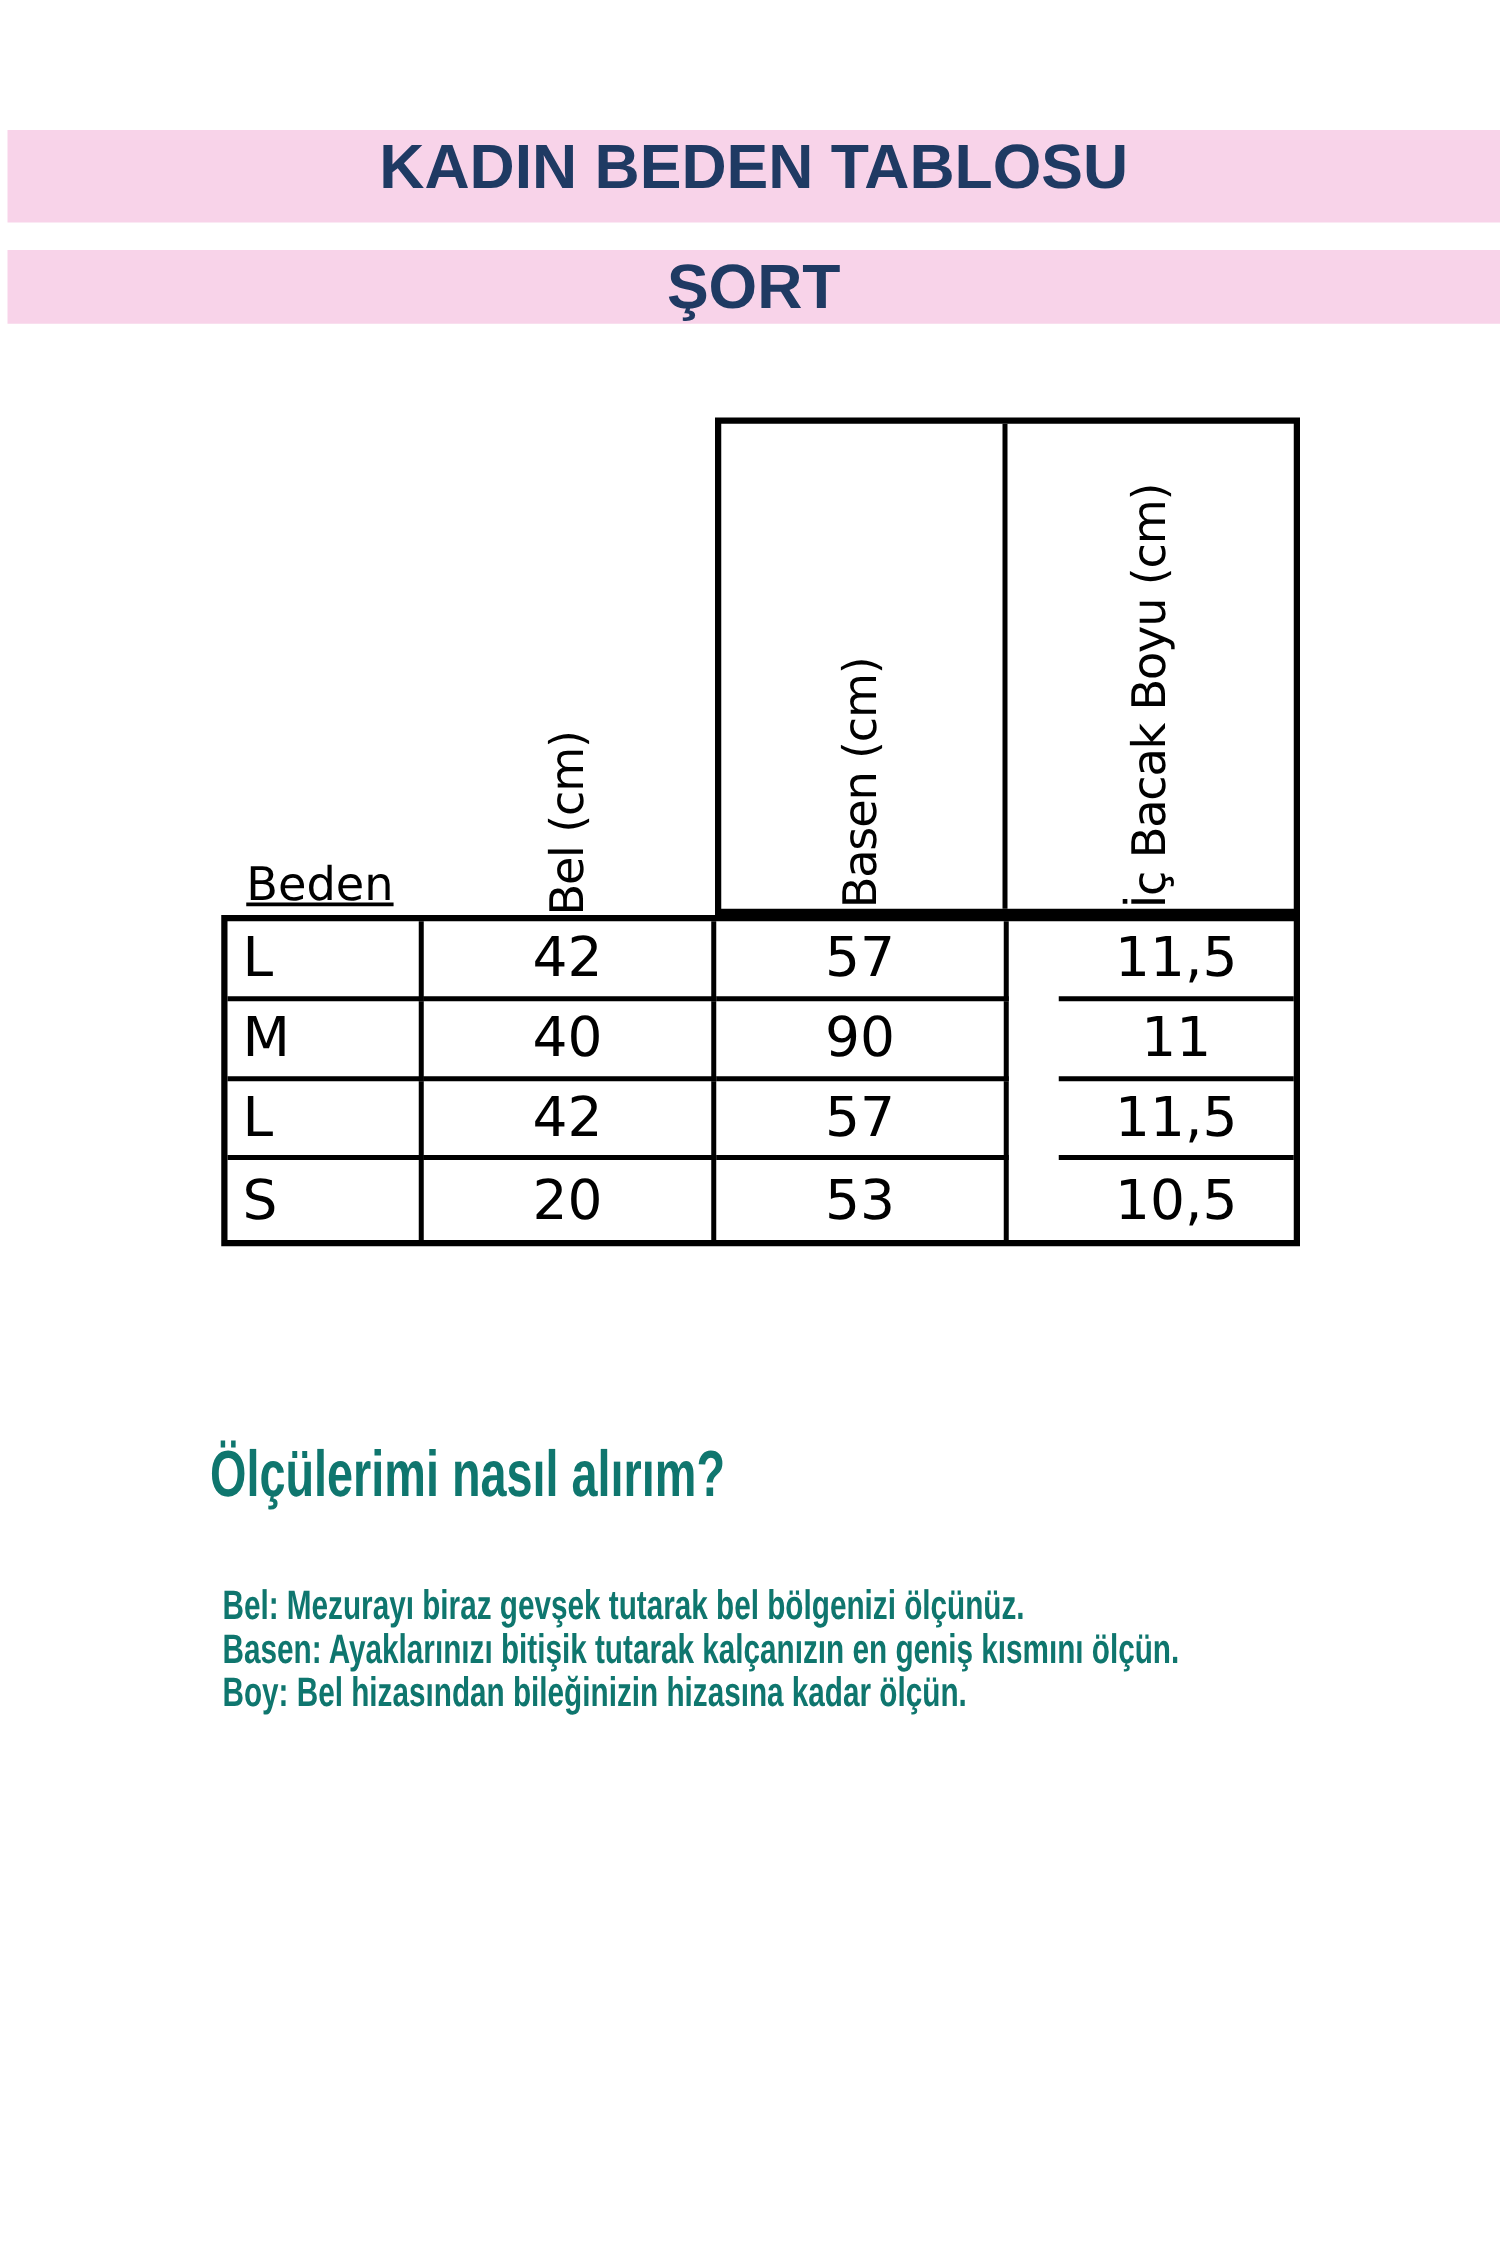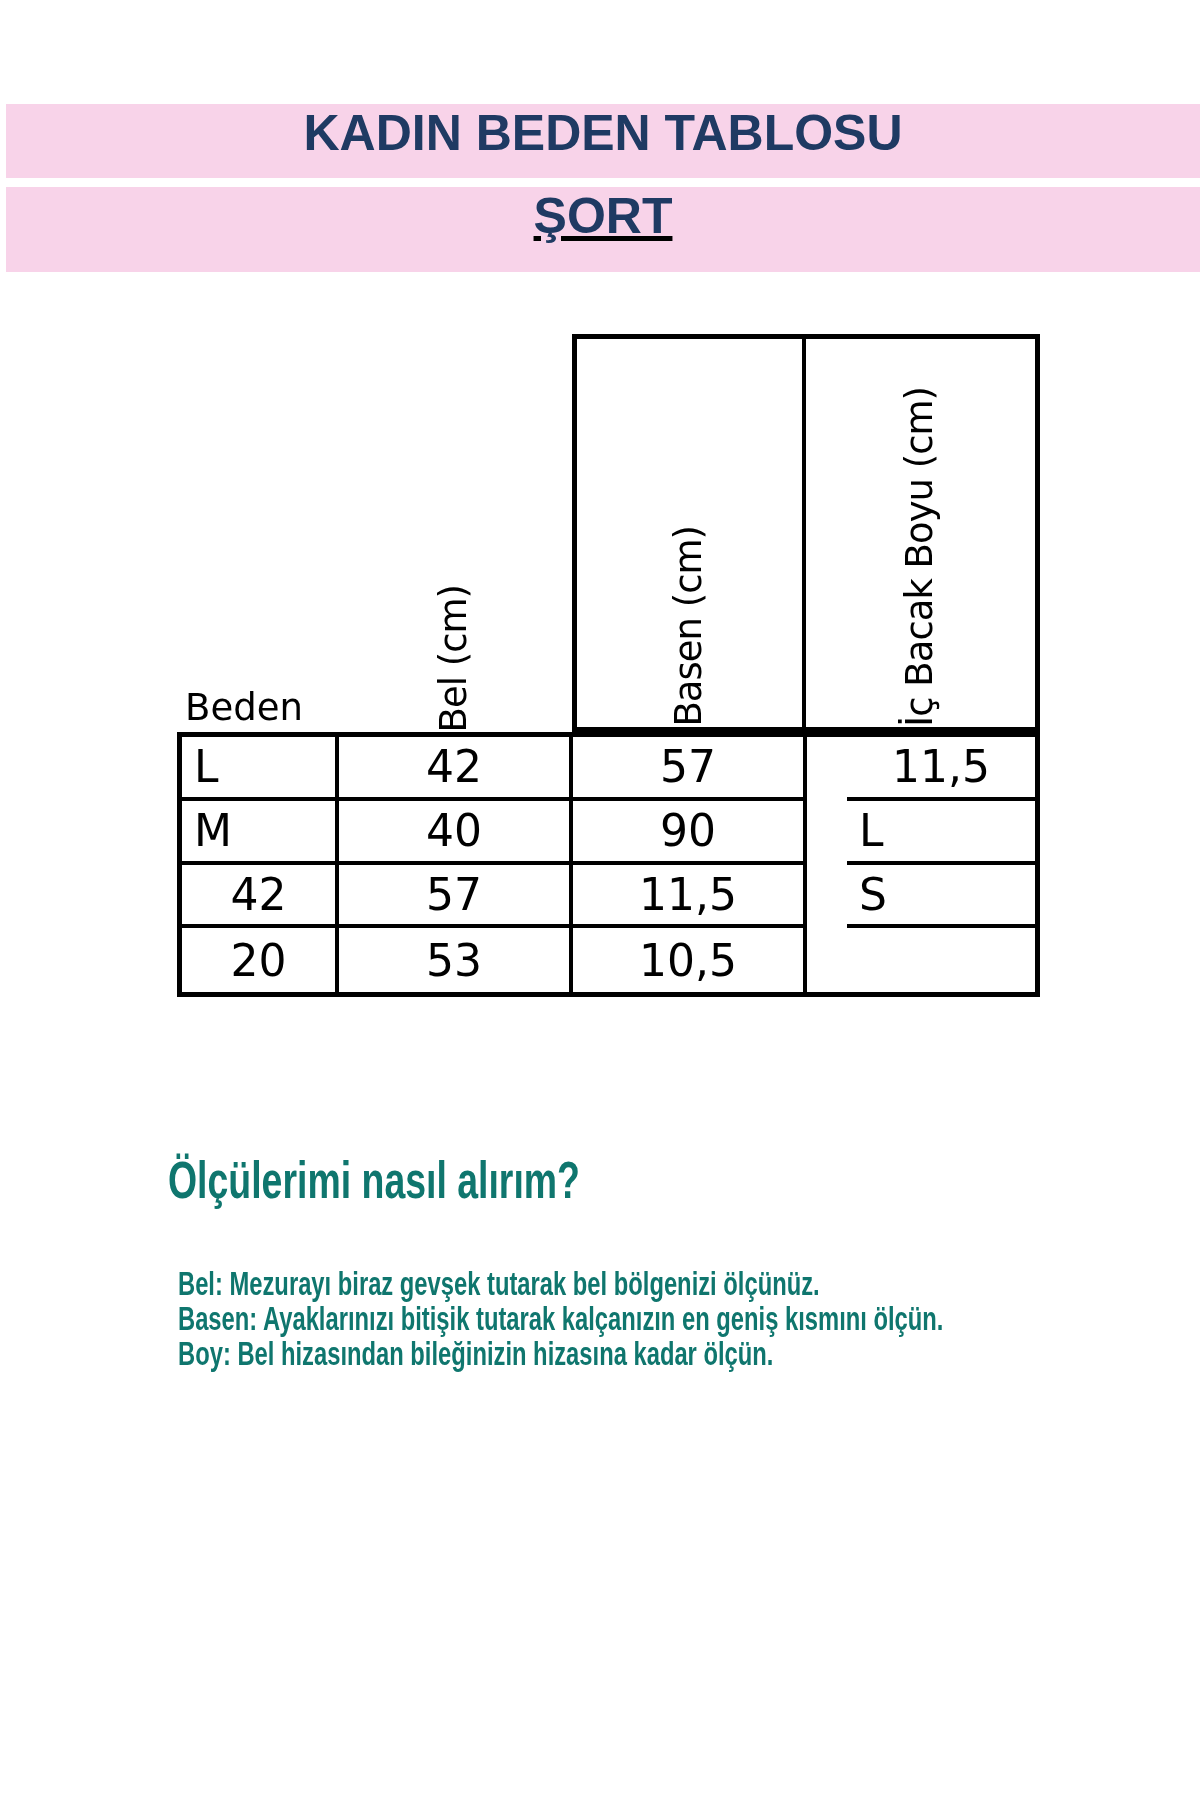--- a/index.html
+++ b/index.html
@@ -10,39 +10,39 @@
     overflow:hidden;
     font-family:"Liberation Sans", sans-serif;
   }
   
   .bar{
     position:absolute;left:6px;right:0;
     background:#f8d3e9;
     display:flex;justify-content:center;
   }
   .bar-1{top:104px;height:74px;}
-  .bar-2{top:187px;height:85px;text-decoration:underline;}
+  .bar-2{top:200px;height:59px;}
   .bar-title{
     color:#1f3a63;
     font-weight:bold;
     font-size:50px;
     letter-spacing:0px;
     white-space:nowrap;
   }
   
   .table-wrap{
     position:absolute;left:177px;top:334px;
     width:863px;height:663px;
     color:#000;
     font-family:"DejaVu Sans", sans-serif;
   }
   .header-area{position:absolute;left:0;top:0;width:863px;height:398px;}
   .beden-label{
-    position:absolute;left:8px;bottom:6px;
-    font-size:37px;line-height:1;
+    position:absolute;left:20px;bottom:6px;
+    font-size:37px;line-height:1;text-decoration:underline;
   }
   .vcol{
     position:absolute;top:0;height:398px;
     display:flex;justify-content:center;align-items:flex-end;
     box-sizing:border-box;
   }
   .vcol-bel{left:160px;width:235px;}
   .header-boxes{
     position:absolute;left:395px;top:0;
     width:468px;height:398px;
@@ -138,20 +138,21 @@
 
     <div class="grid">
       <div class="cell cell-size">L</div>
       <div class="cell">42</div>
       <div class="cell">57</div>
       <div class="cell">11,5</div>
 
       <div class="cell cell-size">M</div>
       <div class="cell">40</div>
       <div class="cell">90</div>
+      <div class="cell">11</div>
 
       <div class="cell cell-size">L</div>
       <div class="cell">42</div>
       <div class="cell">57</div>
       <div class="cell">11,5</div>
 
       <div class="cell cell-size">S</div>
       <div class="cell">20</div>
       <div class="cell">53</div>
       <div class="cell">10,5</div>

